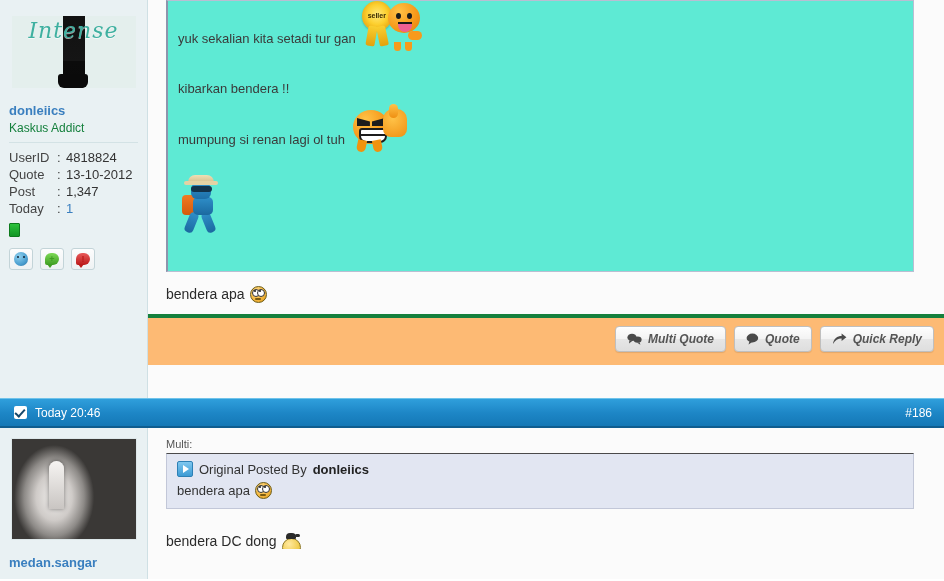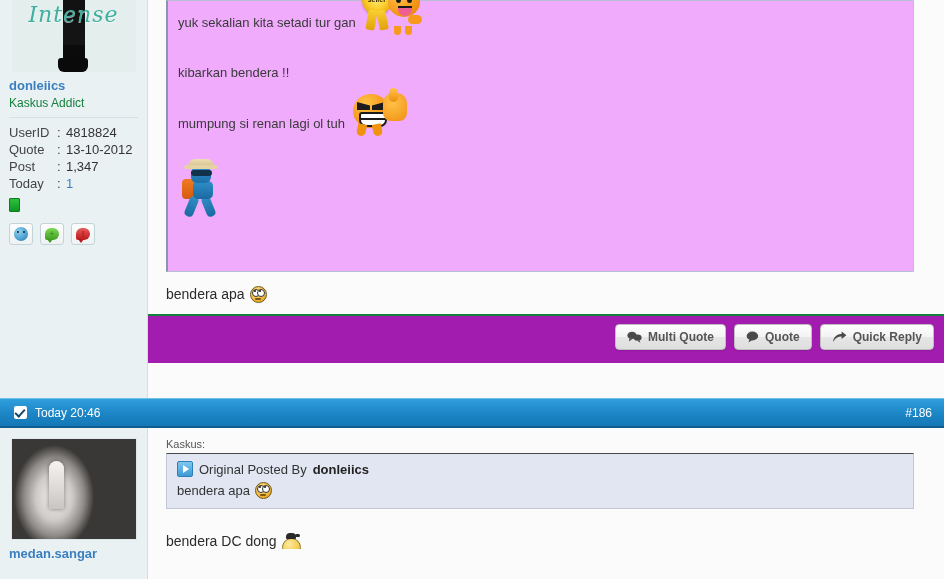--- a/index.html
+++ b/index.html
@@ -34,21 +34,21 @@
     flex: 1;
     background: #fbfbfb;
     box-sizing: border-box;
     position: relative;
   }
 
   
   .avatar-frame {
     width: 124px;
     height: 72px;
-    margin: 0 auto;
+    margin: 16px auto;
     overflow: hidden;
     position: relative;
     background: #e3efee;
   }
   .avatar-frame.tall { height: 100px; margin-top: 10px; border: 1px solid #dde7e9; }
   .av-intense {
     position: absolute; inset: 0;
     background: #e4efed;
   }
   .av-intense .legs {
@@ -151,47 +151,48 @@
     position: relative;
   }
   .smiley-ic:before, .smiley-ic:after {
     content:""; position:absolute; top:4px; width:2px; height:2px;
     background:#123; border-radius:50%;
   }
   .smiley-ic:before{ left:3px; } .smiley-ic:after{ right:3px; }
 
   
   .quotebox {
-    background: #f0abfc;
+    background: #5eead4;
     border: 1px solid #b9bed2;
     border-left: 2px solid #8e94ad;
     margin: 0 30px 0 18px;
-    padding: 8px 10px 10px 10px;
+    padding: 24px 10px 10px 10px;
     box-sizing: border-box;
     color: #3a3a3a;
     font-size: 13px;
   }
   .qline { line-height: 20px; display: flex; align-items: center; }
   .qline.sp1 { margin-top: 20px; }
   .qline.sp2 { margin-top: 26px; }
 
   .msg-line {
     font-size: 14px;
     color: #2b2b2b;
     padding: 12px 0 10px 18px;
     line-height: 20px;
     display: flex;
     align-items: center;
   }
 
   .post-footer {
-    border-top: 2px solid #15803d;
+    border-top: 4px solid #15803d;
     height: 47px;
     position: relative;
-    background: #a21caf;
+    background: #fdba74;
+    font-style: italic;
   }
   .btn-row {
     position: absolute; right: 10px; top: 8px;
     display: flex; gap: 8px;
   }
   .gbtn {
     display: flex; align-items: center; gap: 6px;
     background: linear-gradient(180deg,#fefefe 0%,#f3f3f3 48%,#e6e6e6 52%,#dedede 100%);
     border: 1px solid #bfbfbf;
     border-radius: 4px;
@@ -577,21 +578,21 @@
   <div class="post-sidebar">
     <div class="avatar-frame tall">
       <div class="av-photo">
         <div class="finger"></div>
       </div>
     </div>
     <div class="username">medan.sangar</div>
   </div>
 
   <div class="post-body">
-    <div class="quote-label">Kaskus:</div>
+    <div class="quote-label">Multi:</div>
 
     <div class="quote2">
       <div class="q2-head">
         <span class="q2-ic"></span>
         <span>Original Posted By</span>
         <b>donleiics</b>
       </div>
       <div class="q2-text">
         <span>bendera apa</span>
         <span class="emo emo-roll">

